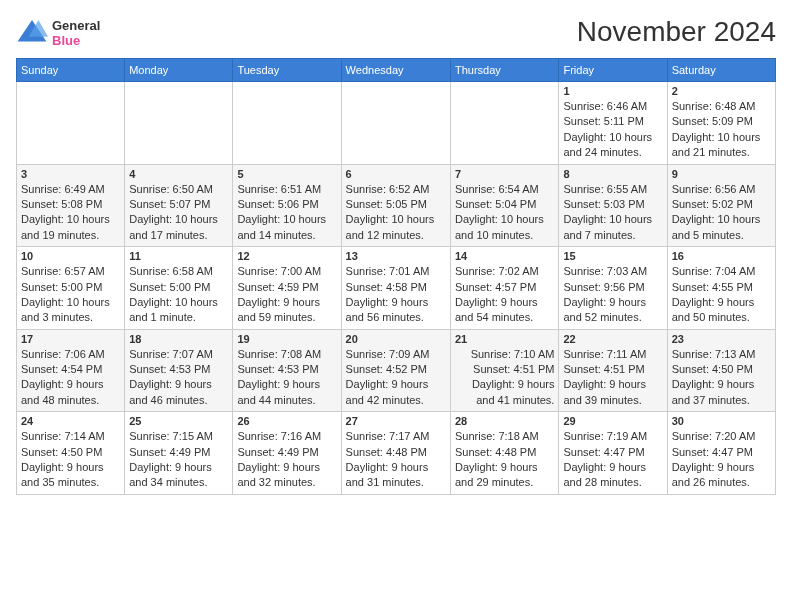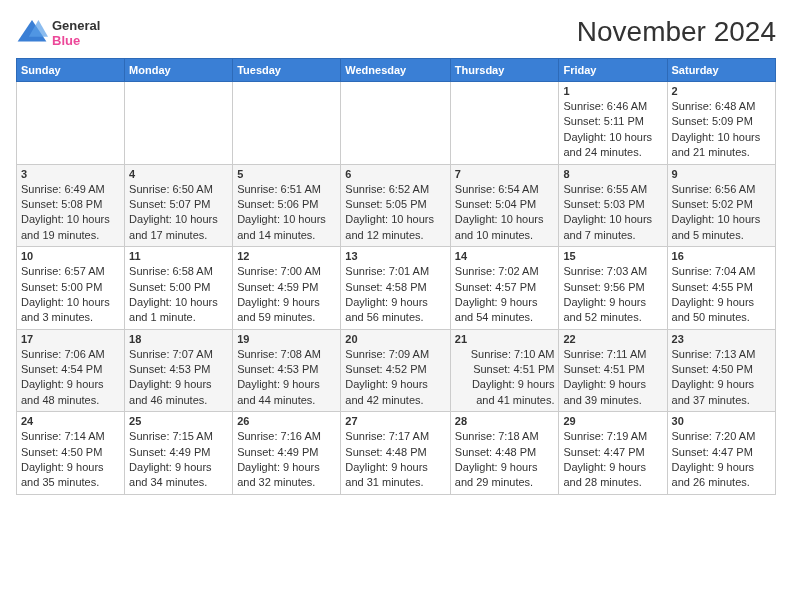--- a/index.html
+++ b/index.html
@@ -52,21 +52,21 @@
       color: #555;
     }
     .calendar {
       width: 100%;
       border-collapse: collapse;
     }
     .calendar th {
       background-color: #3a7fd5;
       color: white;
       font-size: 11px;
-      font-weight: bold;
+      font-weight: normal;
       padding: 5px 4px;
       text-align: left;
       border: 1px solid #2d6ab8;
     }
     .calendar td {
       border: 1px solid #ccc;
       vertical-align: top;
       padding: 3px 4px;
       width: 113px;
       height: 82px;

